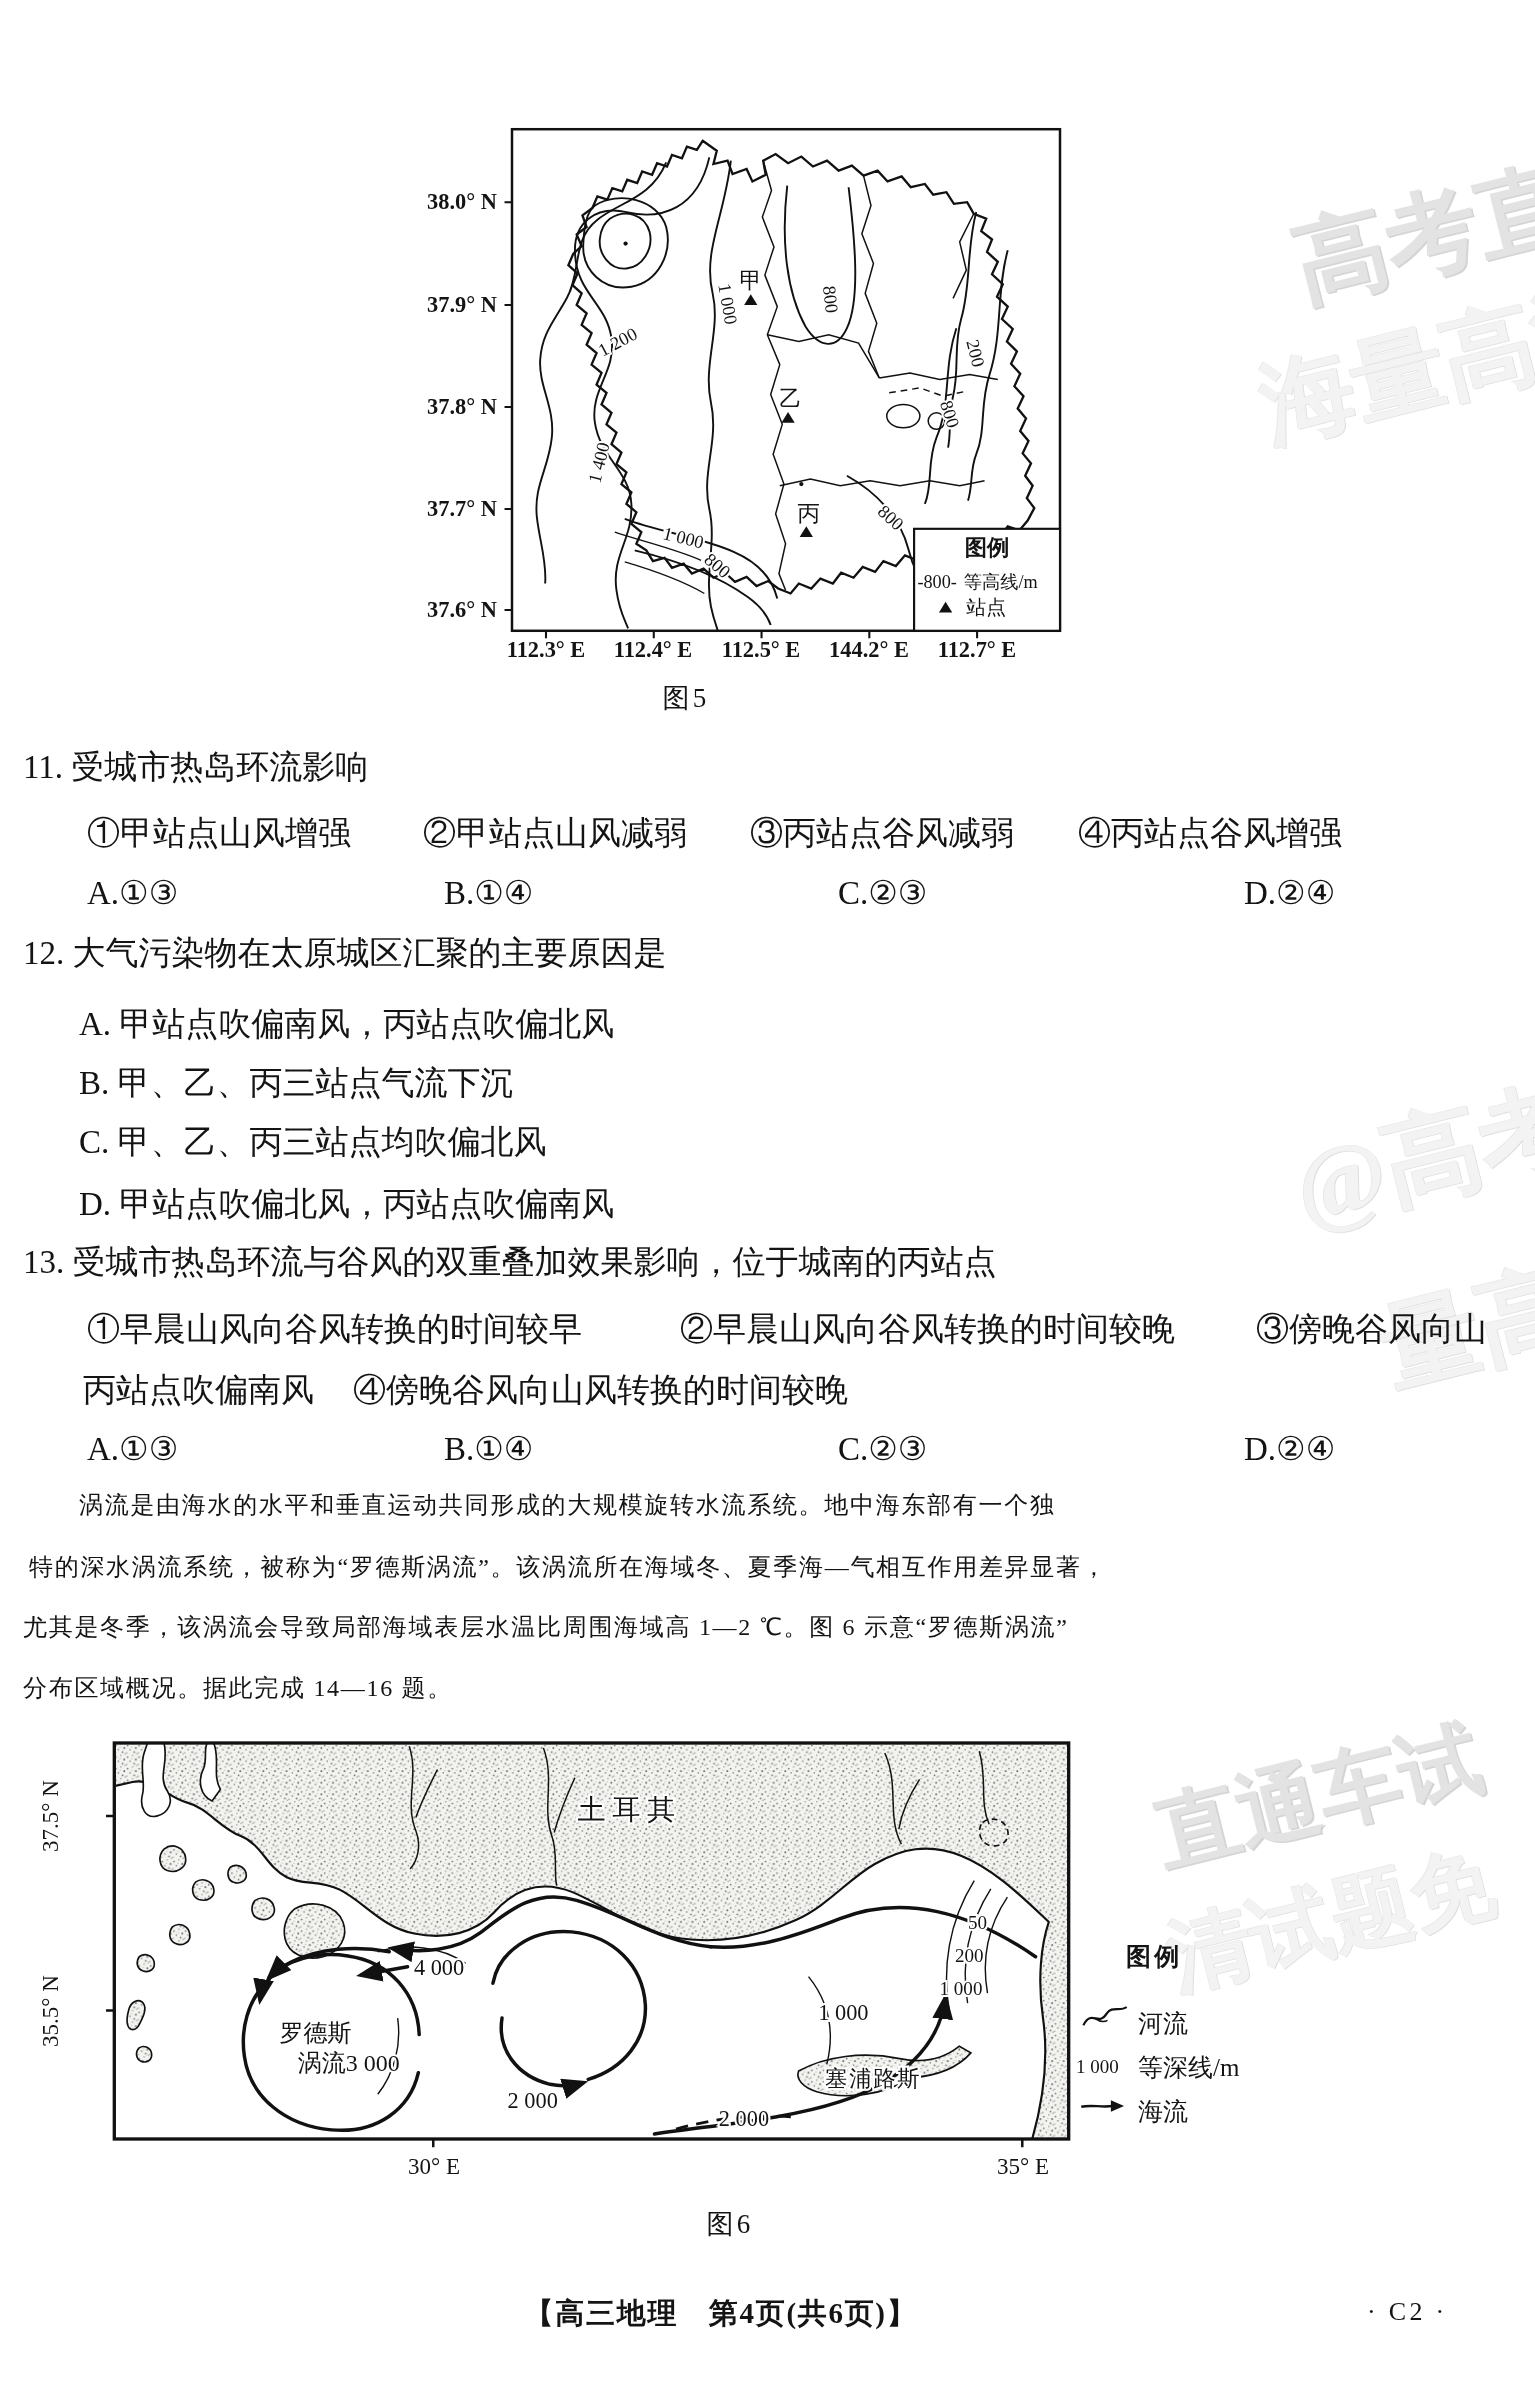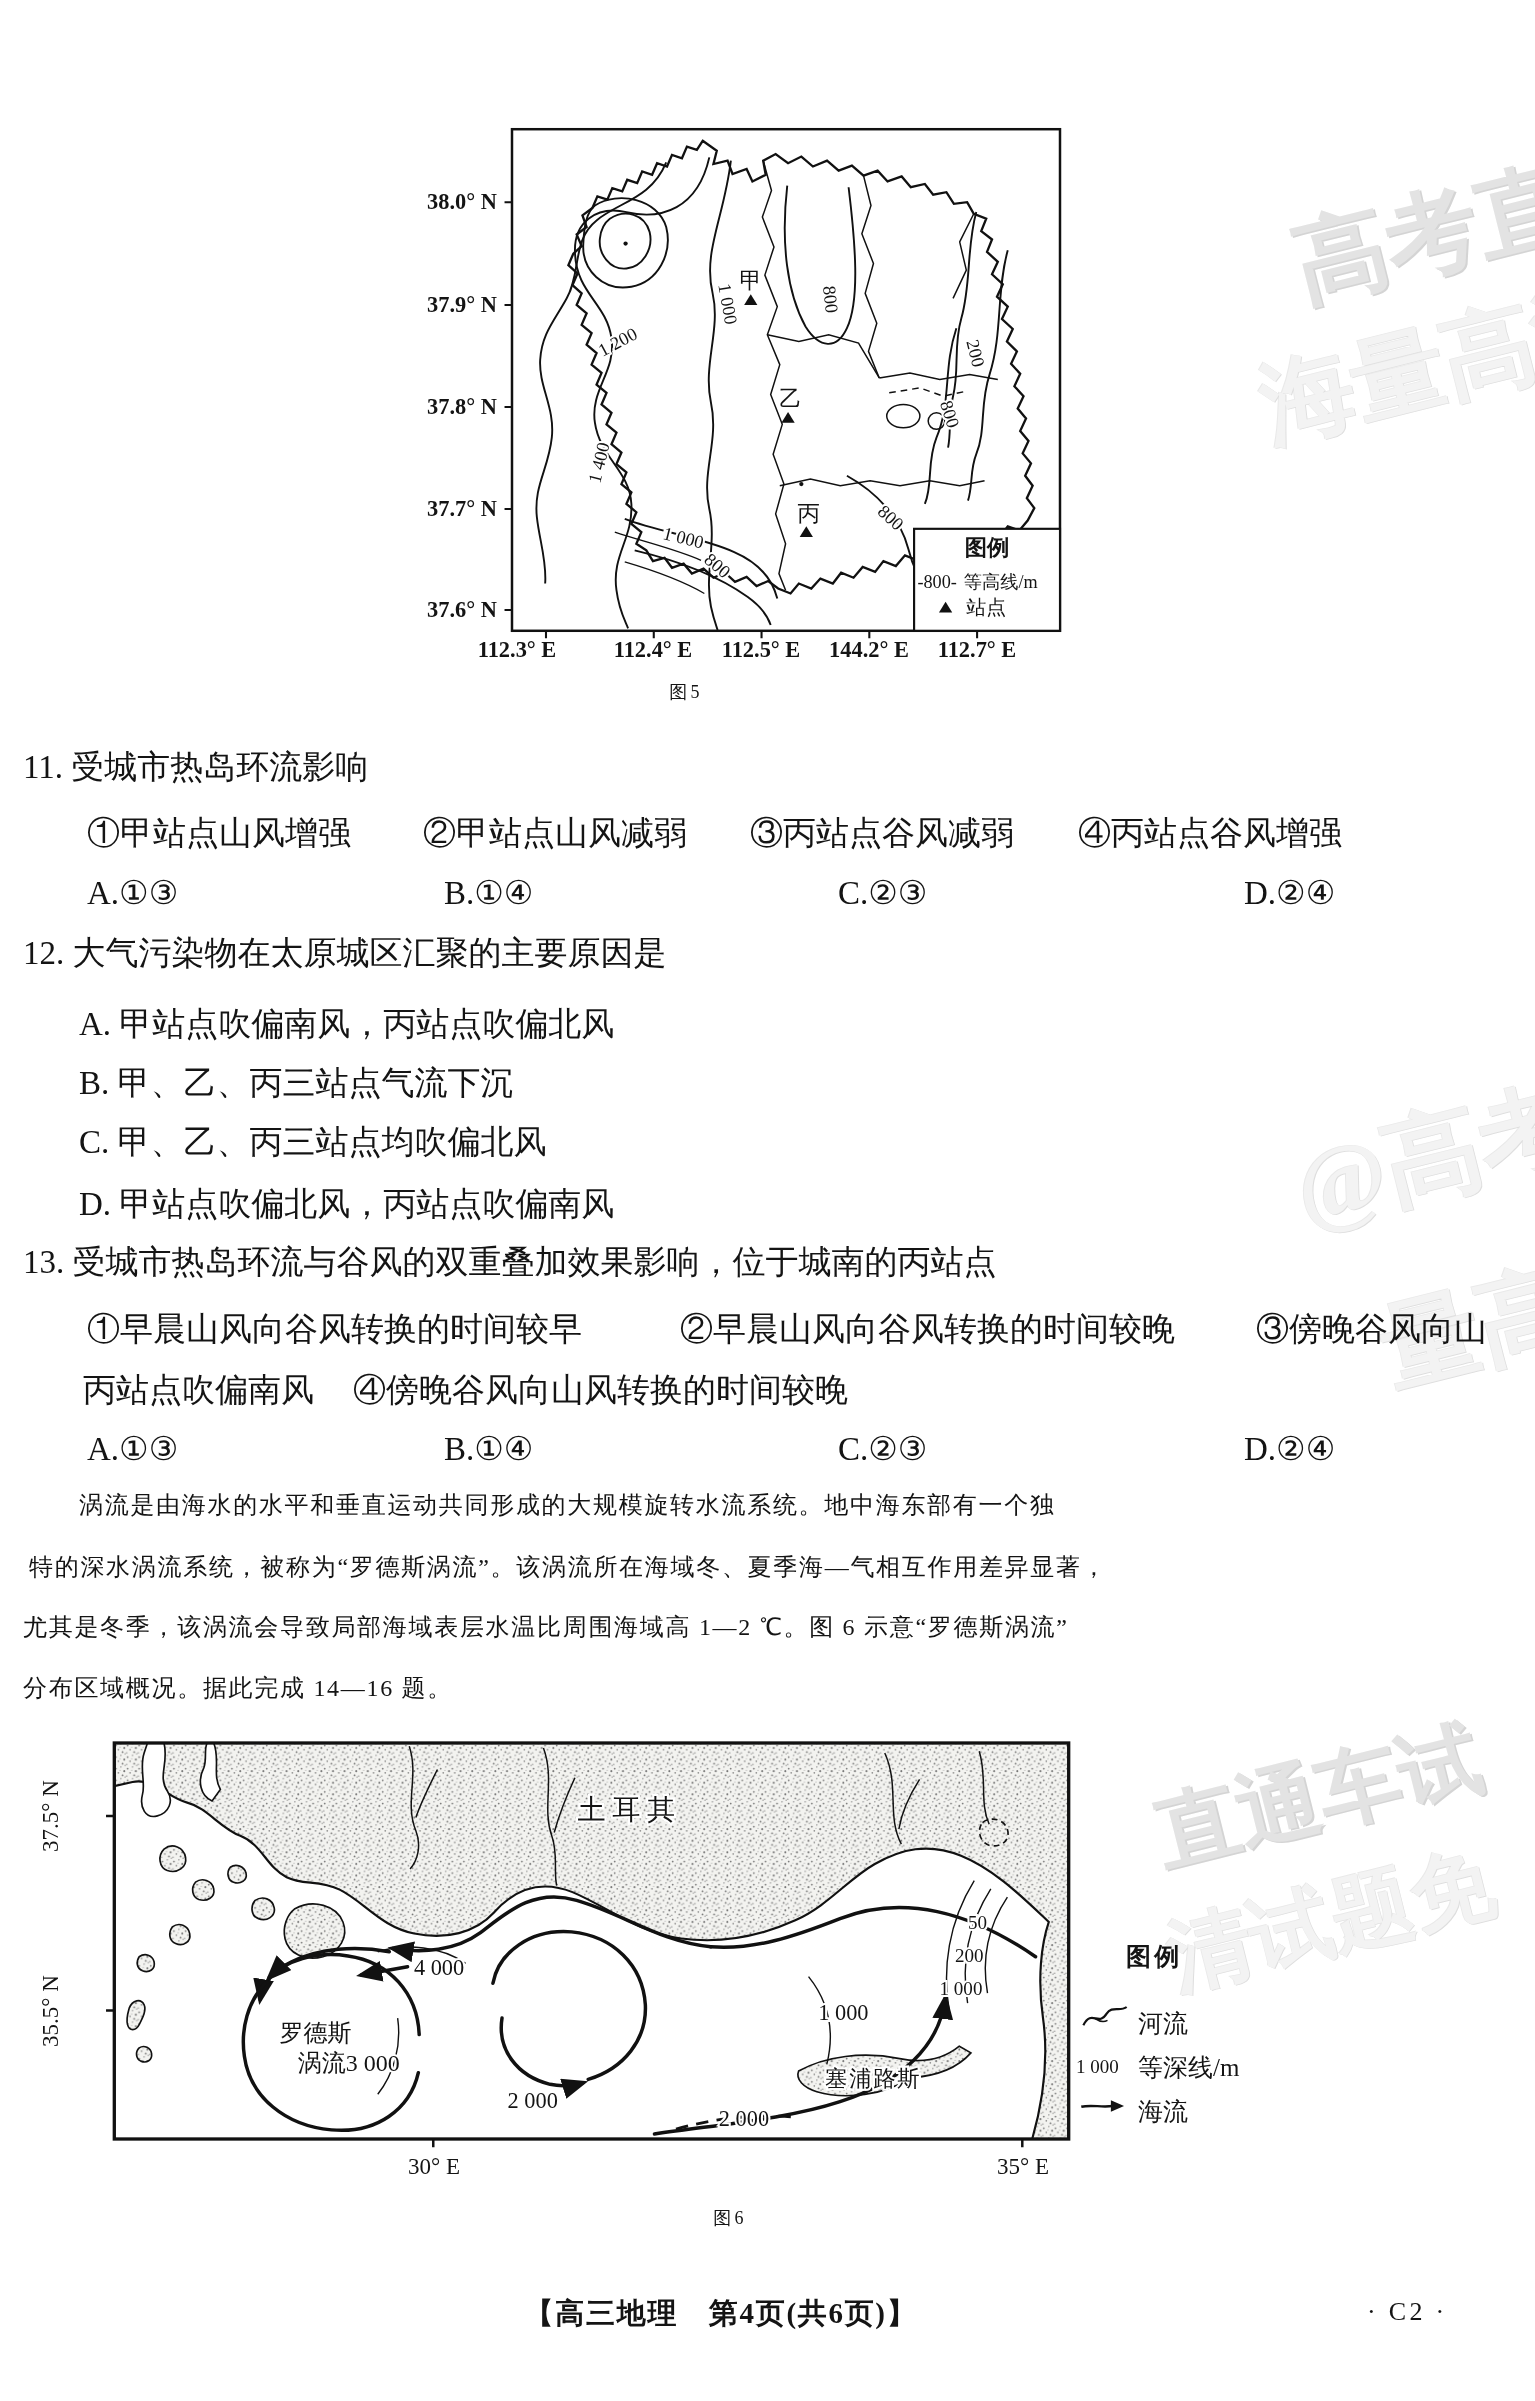--- a/index.html
+++ b/index.html
@@ -3,21 +3,21 @@
 <meta charset="utf-8">
 <style>
   html,body{margin:0;padding:0;background:#fff;}
   .page{position:relative;width:1536px;height:2401px;background:#ffffff;overflow:hidden;
         font-family:"Liberation Serif",serif;color:#141414;}
   .abs{position:absolute;white-space:nowrap;}
   .qline{font-size:33px;}
   .para{font-size:24px;letter-spacing:1.7px;}
   .axis5{font-size:22.4px;font-weight:bold;}
   .axis6{font-size:23px;}
-  .cap{font-size:18px;letter-spacing:3.3px;}
+  .cap{font-size:27px;letter-spacing:3.3px;}
   .footer{font-size:29px;font-weight:600;letter-spacing:1.7px;}
   .code{font-size:26px;letter-spacing:3.3px;}
   .wm{position:absolute;white-space:nowrap;pointer-events:none;z-index:0;
       font-weight:700;transform-origin:left top;}
   .wm-gray{color:#e3e3e3;text-shadow:1.7px 1.7px 0 #d4d4d4;}
   .wm-hollow{color:#f3f3f3;text-shadow:0.8px 0.8px 0 #dedede, -0.8px -0.8px 0 #e9e9e9;}
   .content{position:relative;z-index:1;}
   svg text{font-family:"Liberation Serif",serif;fill:#141414;}
   .halo{paint-order:stroke;stroke:#ffffff;stroke-width:5px;}
   .leg-label{font-size:25px;}
@@ -102,21 +102,21 @@
       <polygon points="523,570 515,583 531,583" fill="#111"></polygon>
       <text x="548" y="585" font-size="24">站点</text>
     </g>
   </svg>
 
   <div class="abs axis5" style="left:381px;top:189px;width:116px;text-align:right;">38.0° N</div>
   <div class="abs axis5" style="left:381px;top:292px;width:116px;text-align:right;">37.9° N</div>
   <div class="abs axis5" style="left:381px;top:394px;width:116px;text-align:right;">37.8° N</div>
   <div class="abs axis5" style="left:381px;top:496px;width:116px;text-align:right;">37.7° N</div>
   <div class="abs axis5" style="left:381px;top:597px;width:116px;text-align:right;">37.6° N</div>
-  <div class="abs axis5" style="left:517px;top:637px;transform:translateX(-50%);">112.3° E</div>
+  <div class="abs axis5" style="left:546px;top:637px;transform:translateX(-50%);">112.3° E</div>
   <div class="abs axis5" style="left:653px;top:637px;transform:translateX(-50%);">112.4° E</div>
   <div class="abs axis5" style="left:761px;top:637px;transform:translateX(-50%);">112.5° E</div>
   <div class="abs axis5" style="left:869px;top:637px;transform:translateX(-50%);">144.2° E</div>
   <div class="abs axis5" style="left:977px;top:637px;transform:translateX(-50%);">112.7° E</div>
   <div class="abs cap" style="left:686px;top:680px;transform:translateX(-50%);">图5</div>
 
   <div class="abs qline" style="left:23px;top:745px;">
     <span>11.</span>
     <span>受城市热岛环流影响</span>
   </div>

